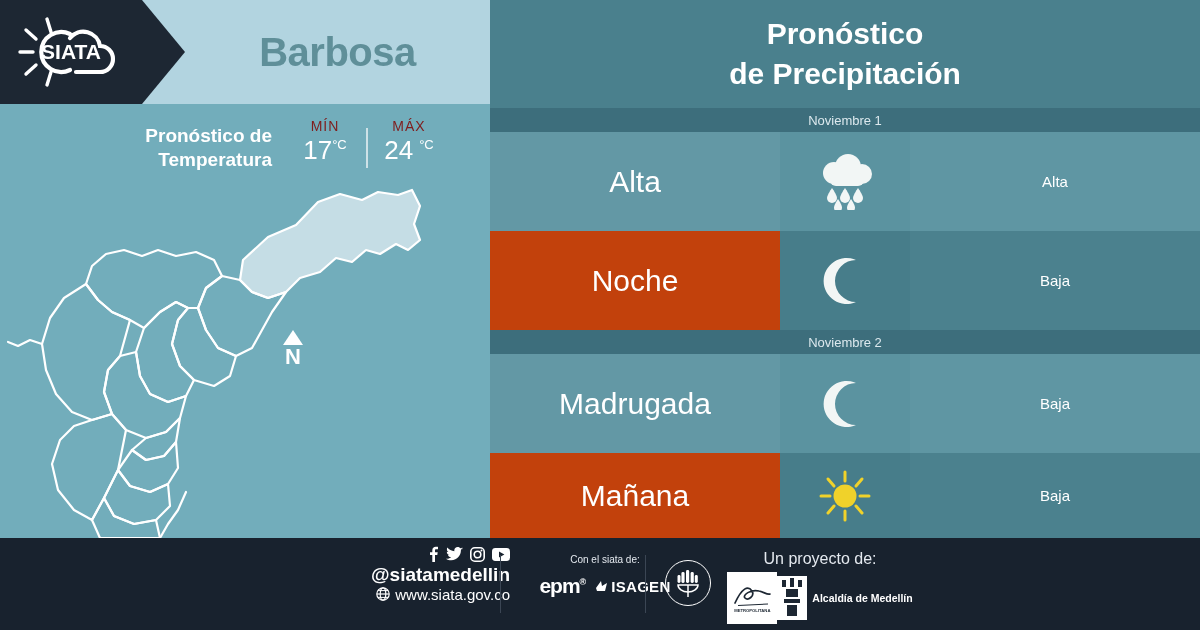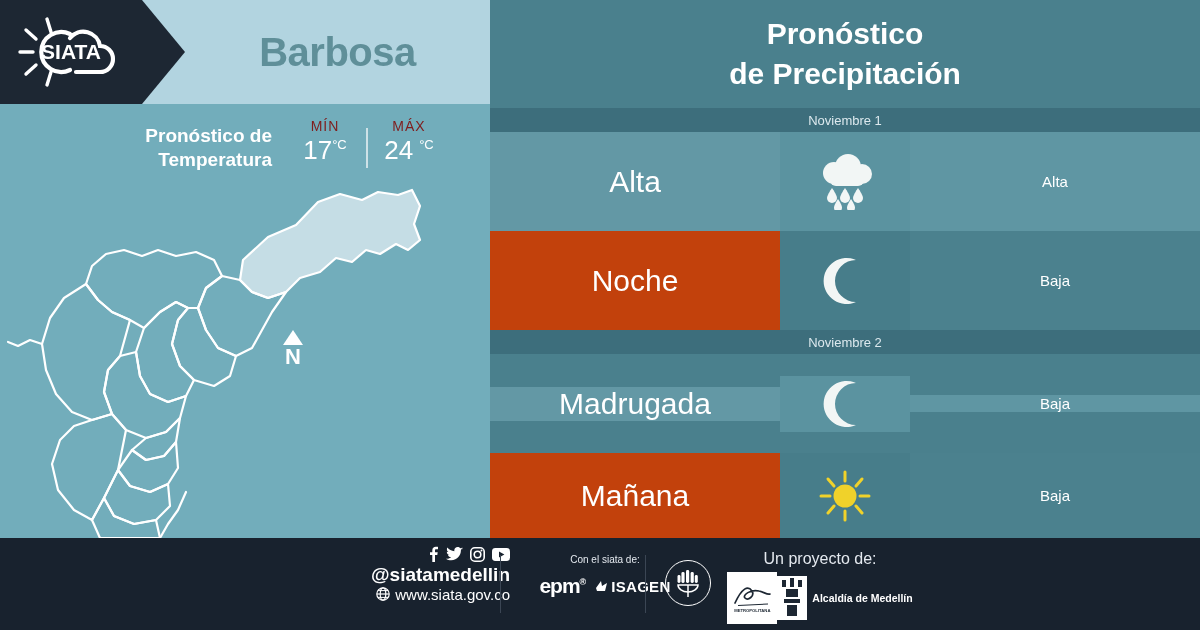--- a/index.html
+++ b/index.html
@@ -261,21 +261,21 @@
           <path d="M44 7 A23 23 0 1 0 44 49 A18 18 0 0 1 44 7 Z" fill="#f2f6f5"></path>
         </svg>
       </div>
       <div class="c3">
         <span class="prob-label">Baja</span>
       </div>
     </div>
 
     <div class="date-band" style="top:330px;">Noviembre 2</div>
 
-    <div class="fc-row light" style="top:354px;align-items:center;">
+    <div class="fc-row light" style="top:354px;">
       <div class="c1">
         <span class="period-label">Madrugada</span>
       </div>
       <div class="c2">
         <svg class="wx-icon" viewBox="0 0 66 56">
           <path d="M44 7 A23 23 0 1 0 44 49 A18 18 0 0 1 44 7 Z" fill="#f2f6f5"></path>
         </svg>
       </div>
       <div class="c3">
         <span class="prob-label">Baja</span>

